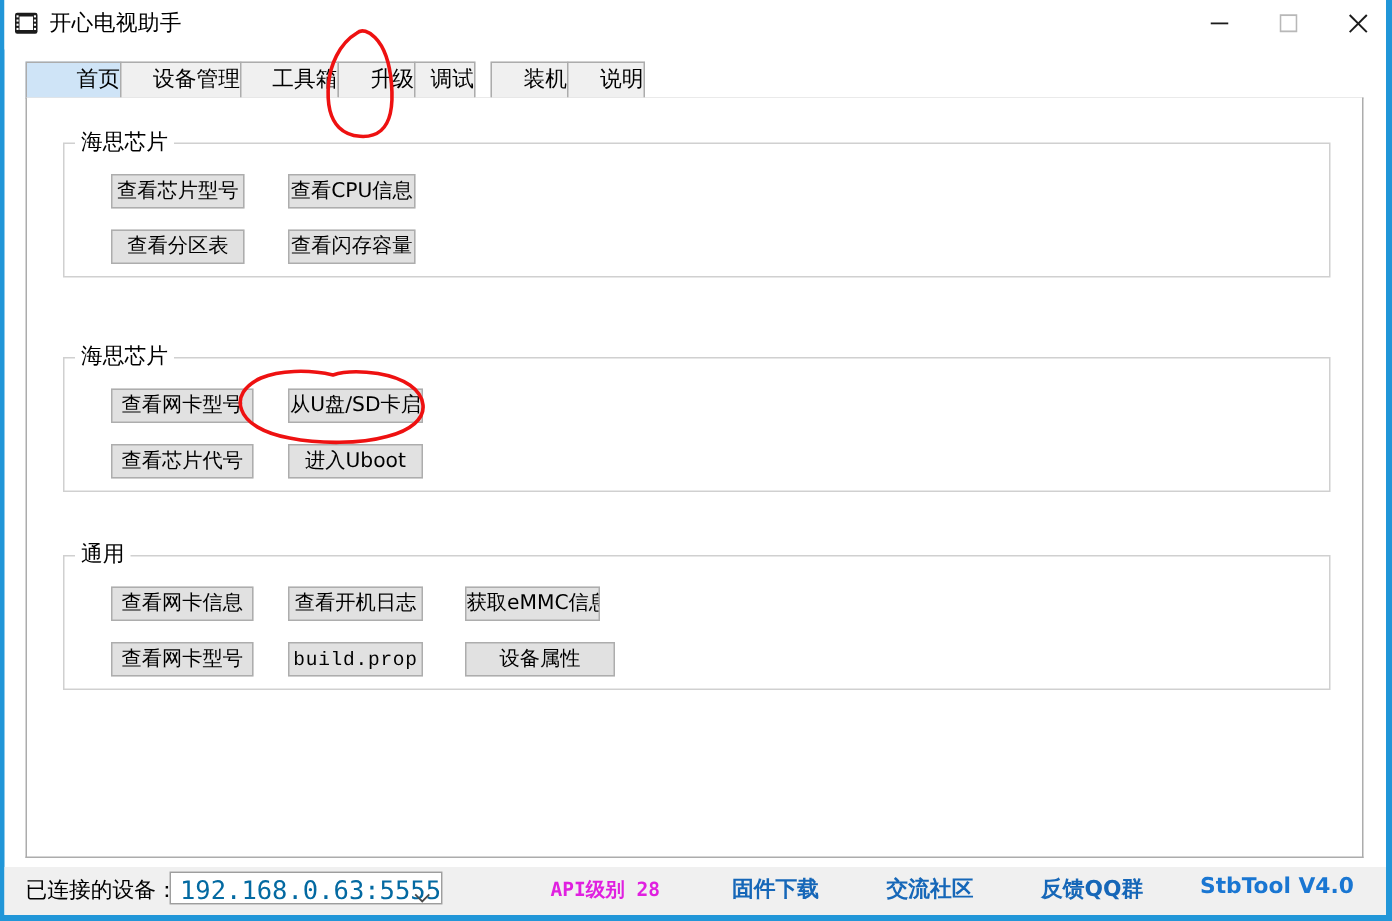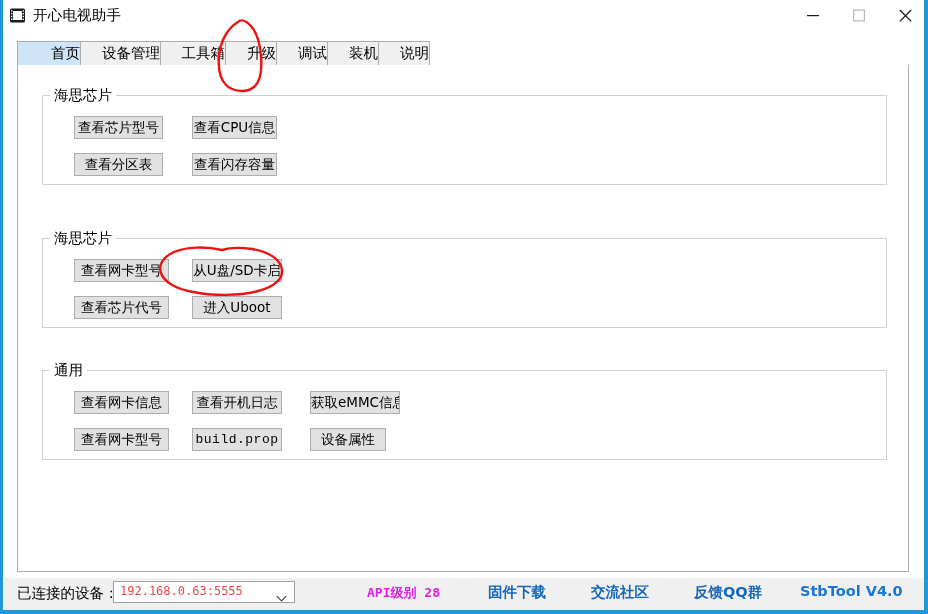--- a/index.html
+++ b/index.html
@@ -180,22 +180,22 @@
     left: 110px; top: 3px;
     width: 182px; height: 22px;
     box-sizing: border-box;
     background: #ffffff;
     border: 1px solid #9e9e9e;
   }
   #device-combo-value {
     position: absolute;
     left: 6px; top: 2px;
     font-family: "DejaVu Sans Mono", "Liberation Mono", monospace;
-    font-size: 12px;
-    color: #ef4444;
+    font-size: 17px;
+    color: #0369a1;
     white-space: nowrap;
   }
   #device-combo-arrow {
     position: absolute;
     right: 7px; top: 6px;
   }
   #api-level {
     position: absolute;
     left: 364px; top: 6px;
     font-family: "DejaVu Sans Mono", "Liberation Mono", monospace;
@@ -267,21 +267,21 @@
         <line x1="12.2" y1="10" x2="0.8" y2="21.4" stroke="#1b1b1b" stroke-width="1.3"></line>
       </svg>
     </button>
   </div>
 
   <div id="tab-strip">
     <div class="tab selected" style="left:0px;   width:64px;"><span>首页</span></div>
     <div class="tab" style="left:63px;  width:81px;"><span>设备管理</span></div>
     <div class="tab" style="left:143px; width:66px;"><span>工具箱</span></div>
     <div class="tab" style="left:208px; width:52px;"><span>升级</span></div>
-    <div class="tab" style="left:259px; width:52px;"><span>调试</span></div>
+    <div class="tab" style="left:259px; width:41px;"><span>调试</span></div>
     <div class="tab" style="left:310px; width:52px;"><span>装机</span></div>
     <div class="tab" style="left:361px; width:52px;"><span>说明</span></div>
   </div>
 
   <div id="tab-page">
 
     <div class="groupbox" style="left:24px; top:22px; width:845px; height:98px;">
       <div class="gb-frame"></div>
       <div class="gb-title">海思芯片</div>
       <button class="pbtn" style="left:32px;  top:29px; width:89px;">查看芯片型号</button>
@@ -300,21 +300,21 @@
     </div>
 
     <div class="groupbox" style="left:24px; top:297px; width:845px; height:98px;">
       <div class="gb-frame"></div>
       <div class="gb-title">通用</div>
       <button class="pbtn" style="left:32px;  top:29px; width:95px;">查看网卡信息</button>
       <button class="pbtn" style="left:150px; top:29px; width:90px;">查看开机日志</button>
       <button class="pbtn" style="left:268px; top:29px; width:90px;">获取eMMC信息</button>
       <button class="pbtn" style="left:32px;  top:66px; width:95px;">查看网卡型号</button>
       <button class="pbtn mono" style="left:150px; top:66px; width:90px;">build.prop</button>
-      <button class="pbtn" style="left:268px; top:66px; width:76px;">设备属性</button>
+      <button class="pbtn" style="left:268px; top:66px; width:100px;">设备属性</button>
     </div>
 
   </div>
 
   <div id="status-bar">
 
     <span id="status-device-label">已连接的设备：</span>
 
     <div id="device-combo">
       <span id="device-combo-value" title="192.168.0.63:5555">192.168.0.63:5555</span>

